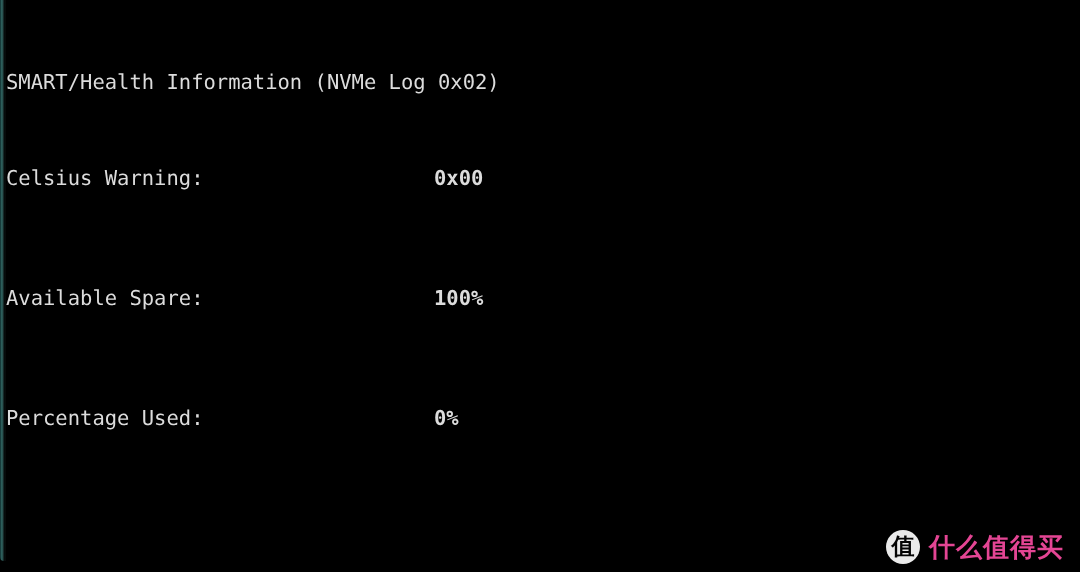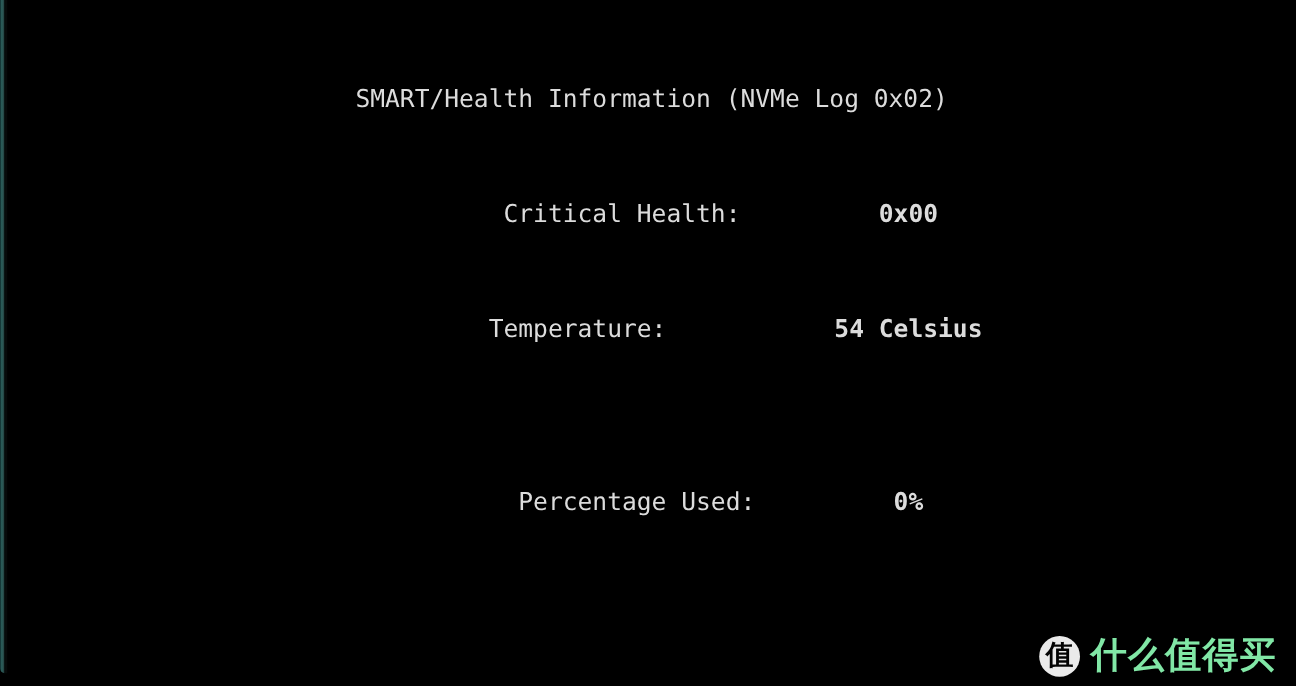--- a/index.html
+++ b/index.html
@@ -14,21 +14,20 @@
     overflow: hidden;
     font-family: "DejaVu Sans Mono", "Liberation Mono", monospace;
   }
 
   #terminal {
     position: relative;
     width: 1080px;
     height: 572px;
     background: #000000;
     overflow: hidden;
-    text-align: center;
   }
 
   
   #edge-strip {
     position: absolute;
     left: 0;
     top: 0;
     width: 4px;
     height: 561px;
     background: linear-gradient(
@@ -106,45 +105,45 @@
     justify-content: center;
     font-family: "DejaVu Sans", "Liberation Sans", sans-serif;
     font-size: 23px;
     font-weight: bold;
     line-height: 1;
     letter-spacing: 0;
     box-sizing: border-box;
     padding-bottom: 1px;
   }
   #watermark-text {
-    color: #86efac;
+    color: #ec4899;
     font-family: "DejaVu Sans", "Liberation Sans", sans-serif;
-    font-size: 30px;
+    font-size: 26px;
     font-weight: bold;
     letter-spacing: 1px;
     line-height: 1;
     white-space: nowrap;
   }
 </style>
 </head>
 <body>
 
 <div id="terminal">
 
   <div id="edge-strip"></div>
   <div id="edge-seam"></div>
 
   <div id="console-text">
 
     <span class="line">SMART/Health Information (NVMe Log 0x02)</span>
 
-    <span class="line"><span class="lbl">Critical Health:</span><span class="val">0x00</span></span>
+    <span class="line"><span class="lbl">Celsius Warning:</span><span class="val">0x00</span></span>
 
-    <span class="line"><span class="lbl">Temperature:</span><span class="val">54 Celsius</span></span>
 
+    <span class="line"><span class="lbl">Available Spare:</span><span class="val">100%</span></span>
 
 
     <span class="line"><span class="lbl">Percentage Used:</span><span class="val">0%</span></span>
 
     
 
     
 
     
 

